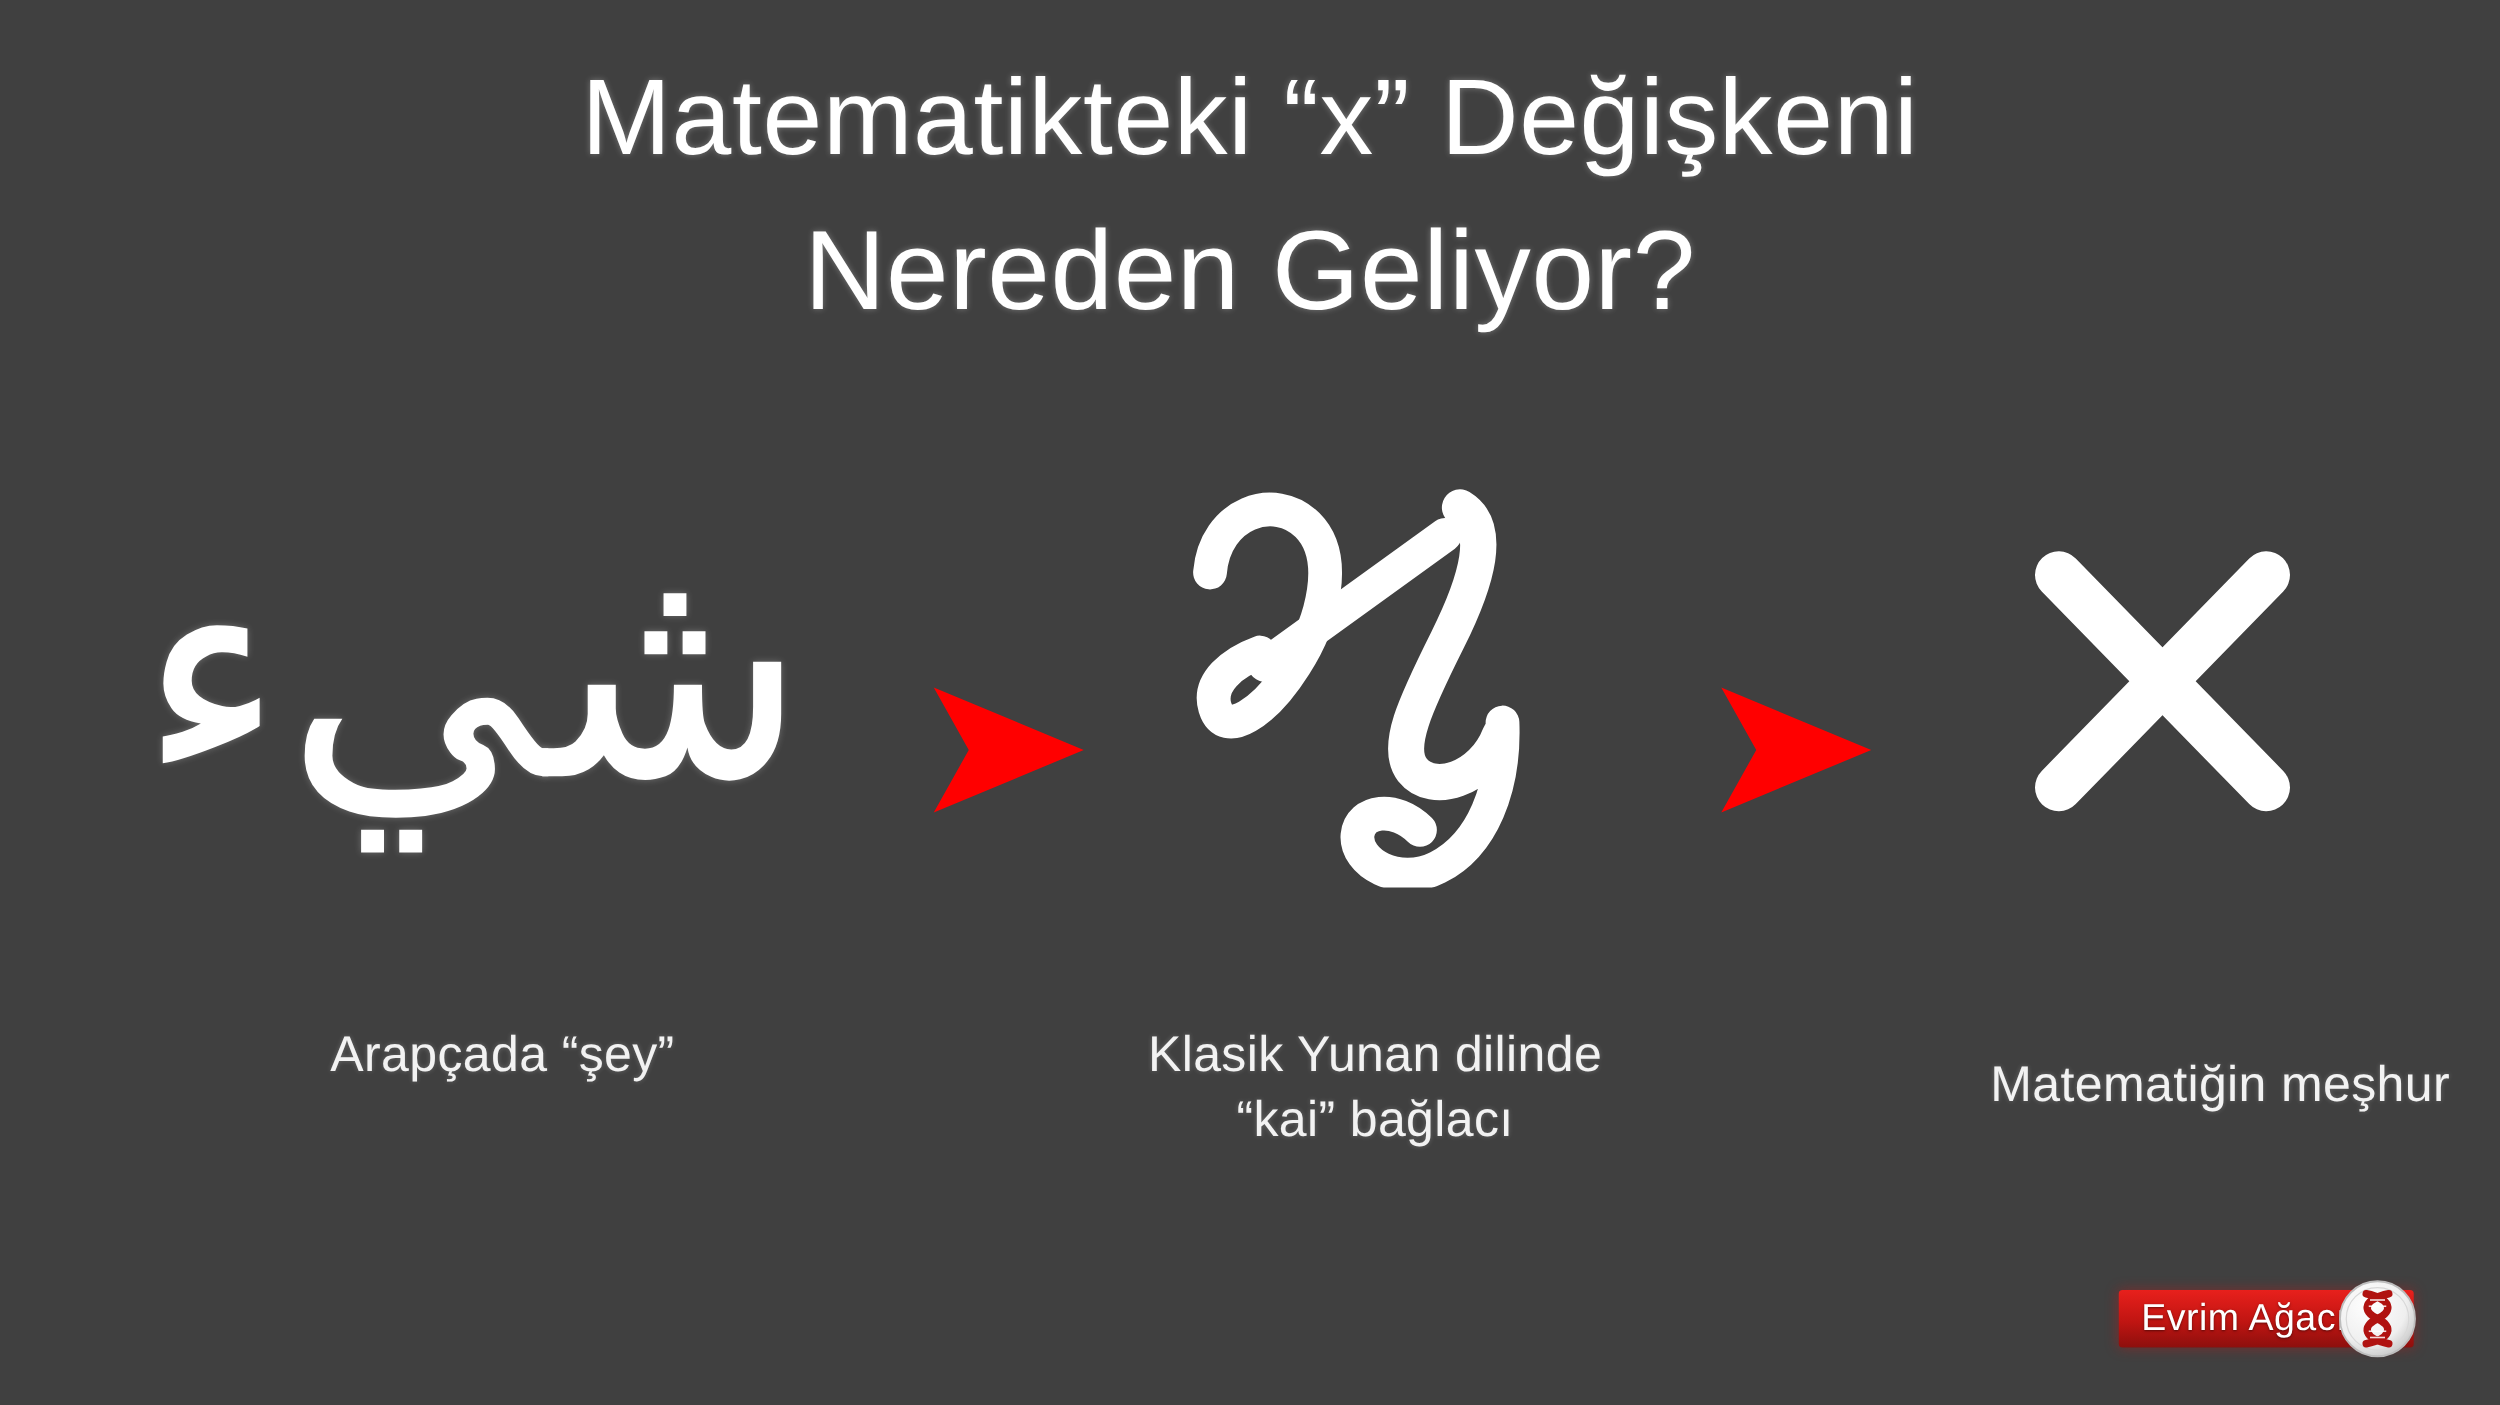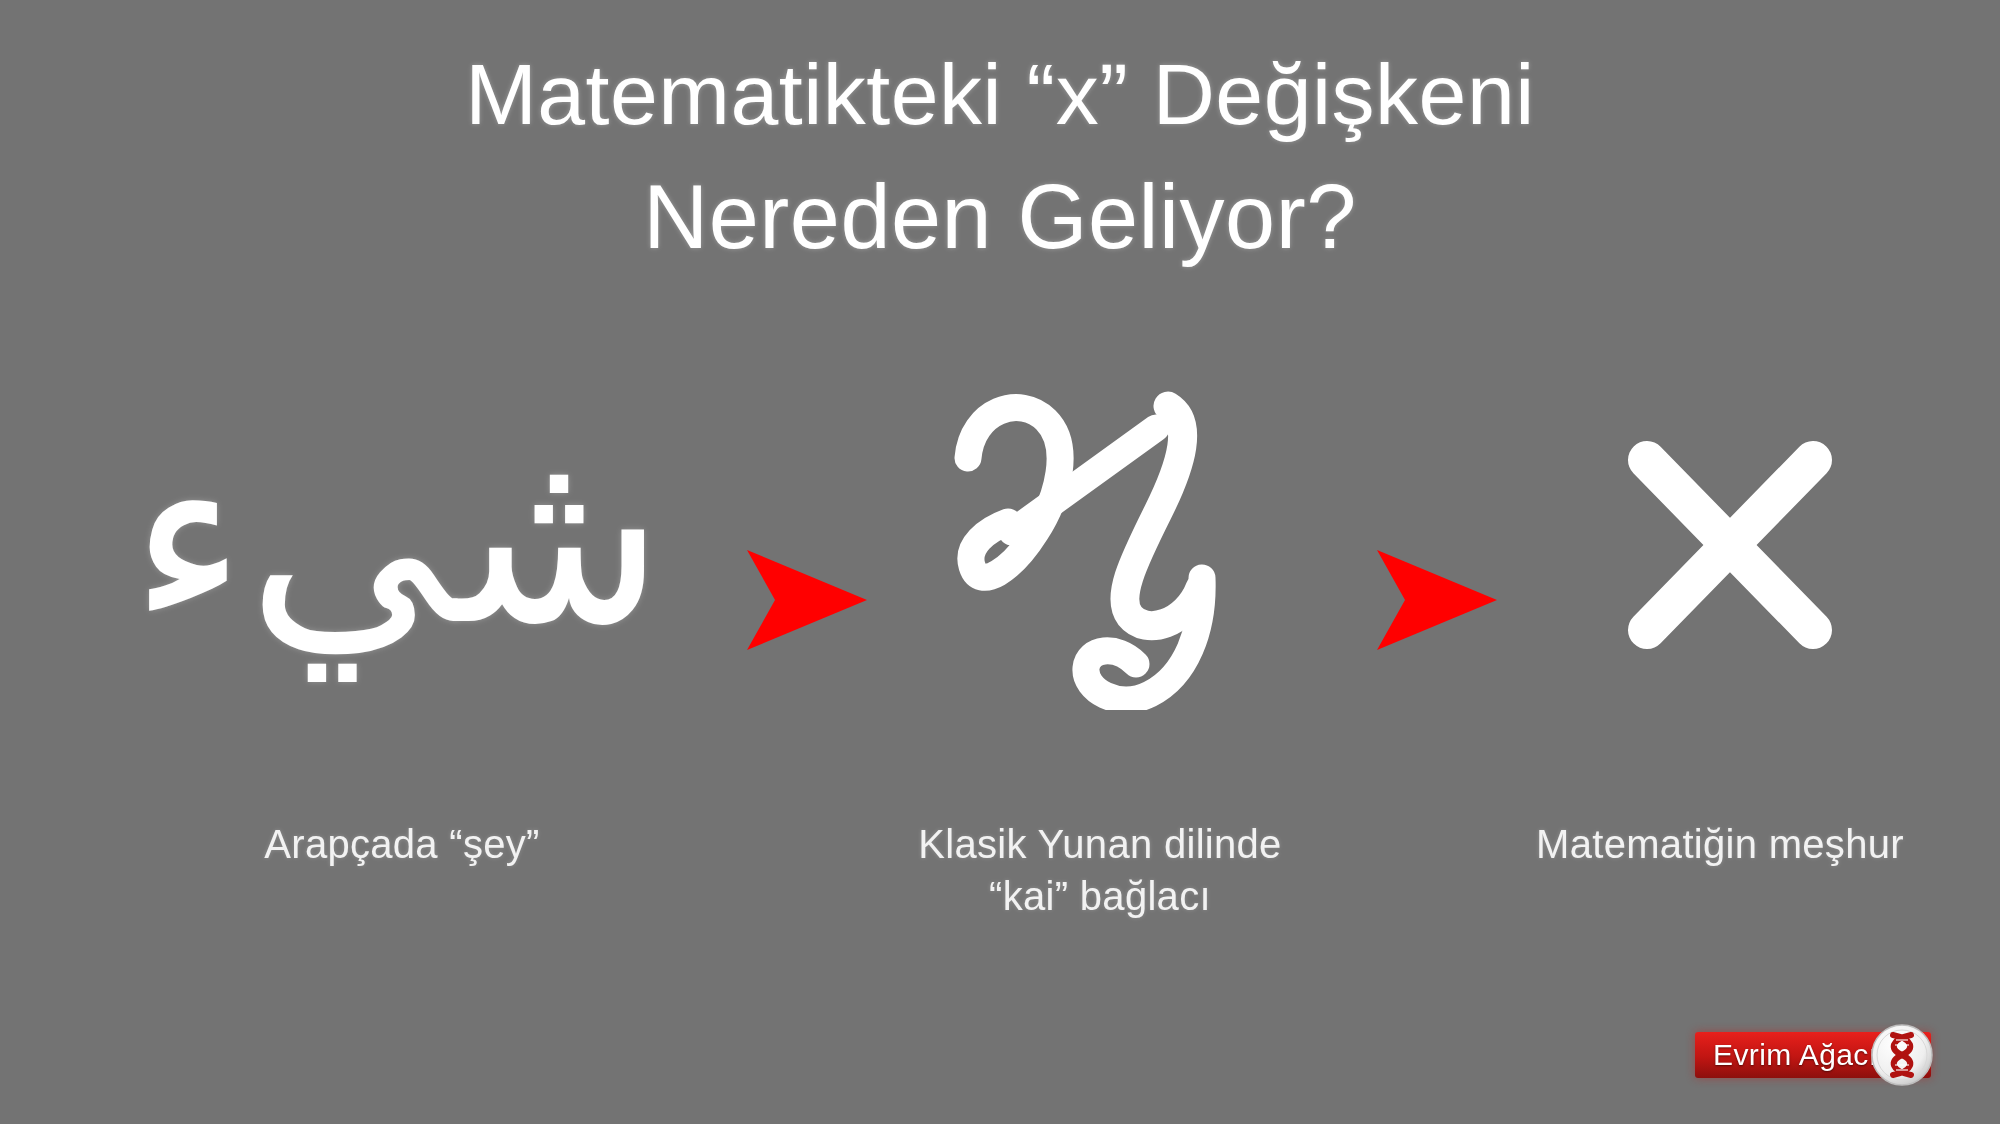--- a/index.html
+++ b/index.html
@@ -8,21 +8,21 @@
     padding: 0;
     background: #000000;
   }
   body {
     font-family: "Liberation Sans", sans-serif;
   }
   .canvas {
     position: relative;
     width: 2000px;
     height: 1124px;
-    background: #737373;
+    background: #404040;
     overflow: hidden;
   }
 
   
   .title-block {
     position: absolute;
     left: 0;
     top: 48px;
     width: 2000px;
     text-align: center;
@@ -48,21 +48,21 @@
   }
 
   .stage {
     position: absolute;
     top: 0;
     height: 330px;
     display: flex;
     align-items: center;
     justify-content: center;
   }
-  .stage-arabic  { left: 47px;   width: 700px; }
+  .stage-arabic  { left: 28px;   width: 700px; }
   .stage-greek   { left: 880px;  width: 440px; }
   .stage-latin   { left: 1520px; width: 420px; }
 
   .glyph-arabic {
     color: #ffffff;
     font-family: "DejaVu Sans", sans-serif;
     font-size: 250px;
     line-height: 1;
     direction: rtl;
     text-shadow: 0 0 6px rgba(255,255,255,0.25);
@@ -95,21 +95,21 @@
     font-family: "Liberation Sans", sans-serif;
     font-size: 40px;
     font-weight: 400;
     line-height: 1.30;
     text-align: center;
     letter-spacing: 0.3px;
     text-shadow: 0 0 4px rgba(255,255,255,0.22);
   }
   .caption-1 { left: 92px;   top: 818px; width: 620px; }
   .caption-2 { left: 840px;  top: 818px; width: 520px; }
-  .caption-3 { left: 1480px; top: 818px; width: 480px; }
+  .caption-3 { left: 1480px; top: 842px; width: 480px; text-align: right; }
 
   
   .logo {
     position: absolute;
     left: 1695px;
     top: 1028px;
     height: 54px;
     display: flex;
     align-items: center;
   }

